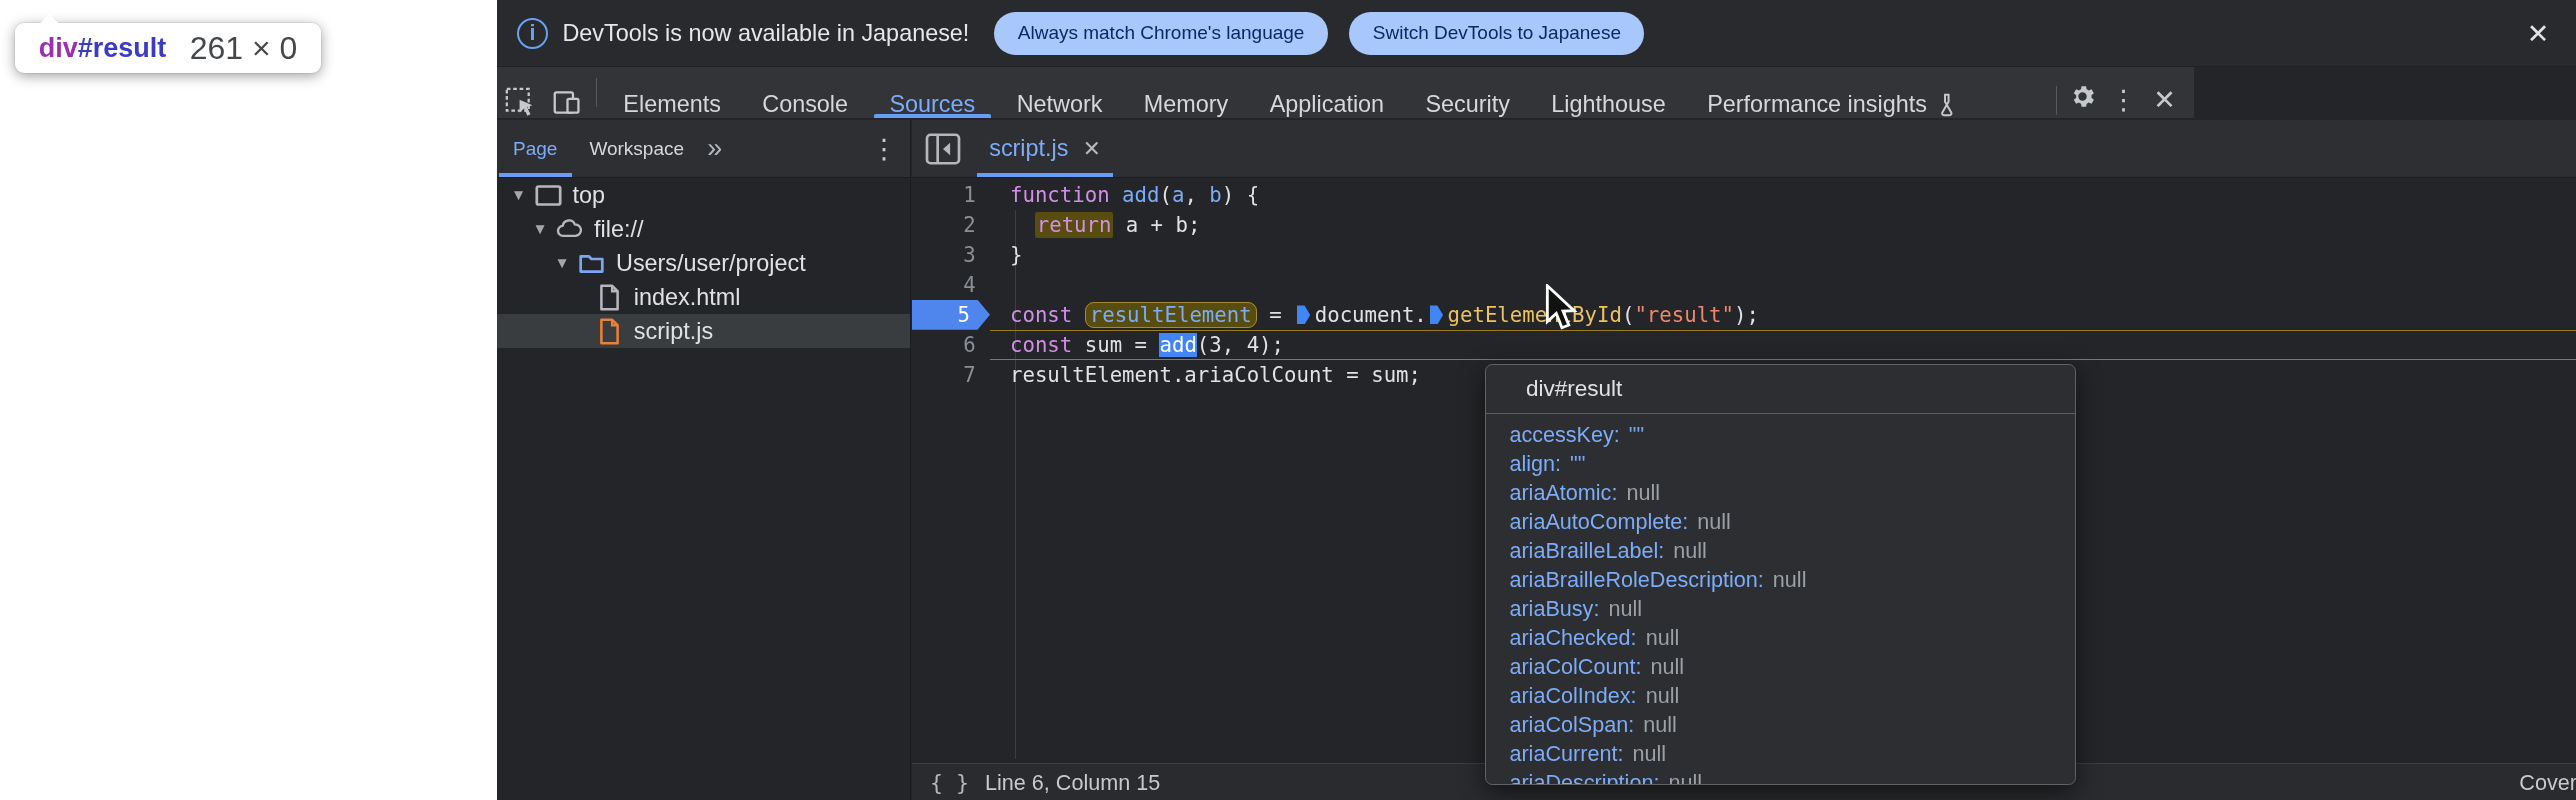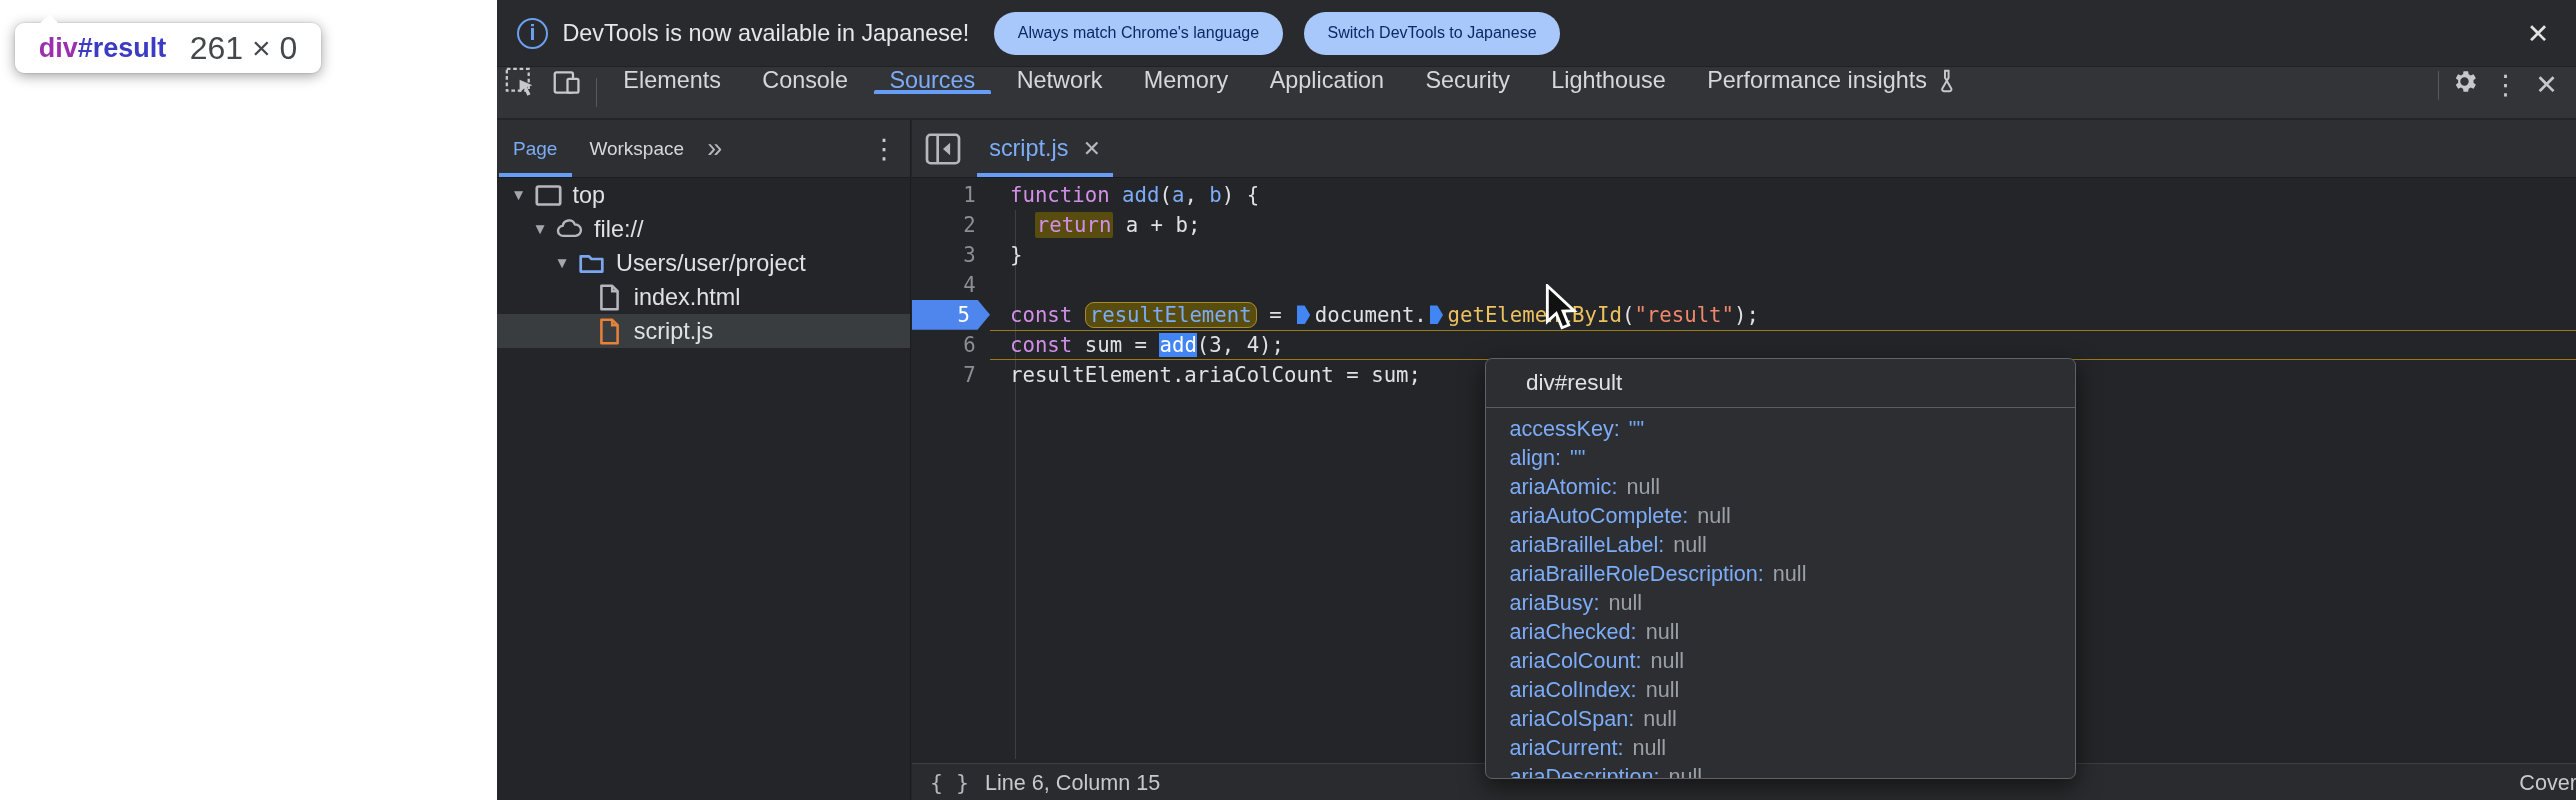--- a/index.html
+++ b/index.html
@@ -24,30 +24,30 @@
 
   
   #devtools{position:absolute;left:497px;top:0;width:2079px;height:801px;background:var(--bg-panel)}
 
   
   #banner{position:absolute;left:0;top:0;width:2079px;height:67px;background:var(--bg-banner);
     display:flex;align-items:center;padding-left:20px;border-bottom:0.9px solid #202124}
   .info-circle{width:31px;height:31px;border:2.7px solid #6ba1f0;border-radius:50%;color:#6ba1f0;
     font-size:21.6px;font-weight:bold;display:flex;align-items:center;justify-content:center;flex:0 0 auto}
   #banner-msg{font-size:23.4px;margin:0 25px 0 14.4px;color:#e5e7ea}
-  .pill{height:43px;border-radius:21.6px;font-size:16px;display:flex;align-items:center;
+  .pill{height:43px;border-radius:21.6px;font-size:19px;display:flex;align-items:center;
     padding:0 23.4px;margin-right:21.6px;cursor:default;white-space:nowrap}
   .pill.filled{background:#a8c7fa;color:#0a2a66}
   .pill.outline{border:1.8px solid #2f7bd0;color:#d9dbde;background:transparent}
   #banner-close{position:absolute;right:20px;top:16px;font-size:27px;color:#e3e3e3;width:36px;height:36px;
     display:flex;align-items:center;justify-content:center}
 
   
-  #tabbar{position:absolute;left:0;top:67px;width:2079px;height:52px;background:var(--bg-tabbar);
-    display:flex;align-items:flex-start;border-bottom:0.9px solid #232427}
+  #tabbar{position:absolute;left:0;top:67px;width:1697px;height:52px;background:var(--bg-tabbar);
+    display:flex;align-items:flex-end;border-bottom:0.9px solid #232427}
   .tb-icon{width:47px;display:flex;align-items:center;justify-content:center;color:#c6c9cc}
   .tb-sep{width:0.9px;height:29px;background:#55585c;align-self:center;margin:0 5.4px}
   .ptab{font-size:23.4px;color:#d5d7da;display:flex;align-items:center;padding:0 20.7px;position:relative;white-space:nowrap}
   .ptab.active{color:var(--blue)}
   .ptab.active::after{content:"";position:absolute;left:5.4px;right:5.4px;bottom:0;height:3.6px;background:var(--accent);border-radius:1.8px 1.8px 0 0}
   .ptab svg{margin-left:9px}
   #tabbar-right{margin-left:auto;display:flex;align-items:center;padding-right:9px}
   .tb-glyph{font-size:27px;color:#c6c9cc;width:41px;text-align:center}
 
   
@@ -89,21 +89,21 @@
   .tk-sel{background:#4285f4;color:#fff}
   .tk-mk{display:inline-block;width:13.5px;height:19px;background:#4285f4;
     clip-path:polygon(0 0,58% 0,100% 50%,58% 100%,0 100%);vertical-align:-2.7px;margin:0 4.5px 0 2.7px}
 
   #statusbar{position:absolute;left:0;bottom:0;right:0;height:38px;background:#2a2b2e;border-top:0.9px solid var(--line);
     display:flex;align-items:center;font-size:21.6px;color:#c7cacd;padding:0 18px}
   #braces{font-family:"DejaVu Sans Mono",monospace;color:#b4b8bc;margin-right:16px;font-size:21.6px}
   #coverage{margin-left:auto}
 
   
-  #obj-tooltip{position:absolute;left:573px;top:238px;width:591px;height:421px;background:#2d2e31;
+  #obj-tooltip{position:absolute;left:573px;top:244px;width:591px;height:421px;background:#2d2e31;
     border:0.9px solid #5f6368;border-radius:7.2px;box-shadow:0 7.2px 25px rgba(0,0,0,.55);z-index:30;overflow:hidden}
   #obj-tooltip .hdr{font-size:22.5px;color:#dfe1e5;padding:10.8px 18px 10.8px 40px;border-bottom:0.9px solid #5a5d61}
   #obj-props{padding:7.2px 0 0 23.4px;font-size:21.6px}
   .prop{height:29px;display:flex;align-items:center;white-space:nowrap}
   .pk{color:#7cacf8}
   .pv-string{color:#71a7f5;margin-left:9px}
   .pv-null{color:#9aa0a6;margin-left:9px}
 
   #cursor{position:absolute;left:630px;top:164px;z-index:40}
 </style>

